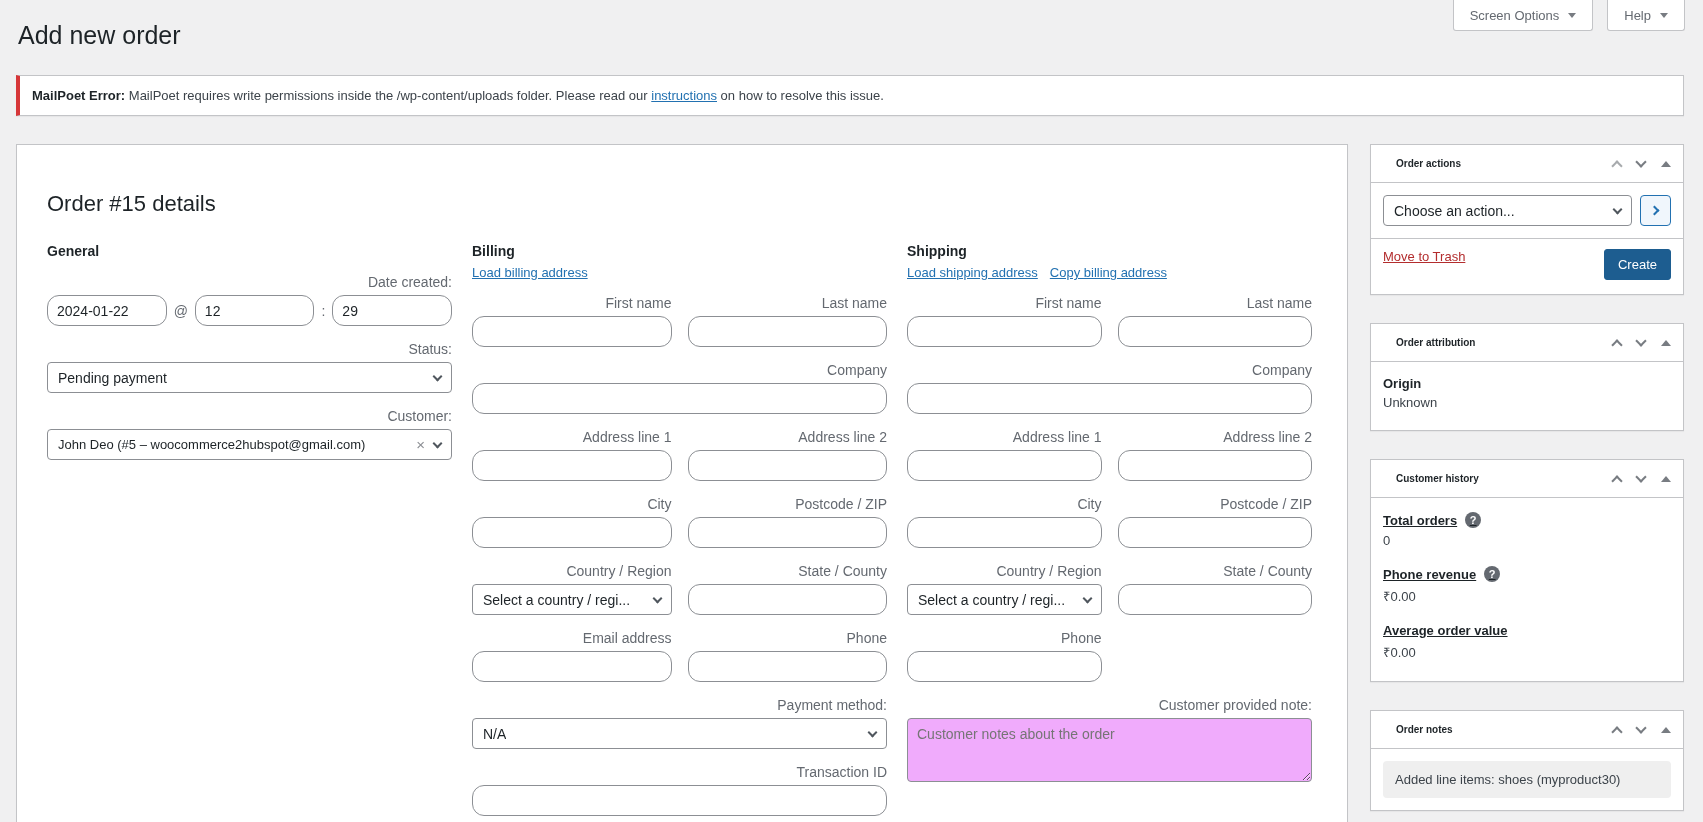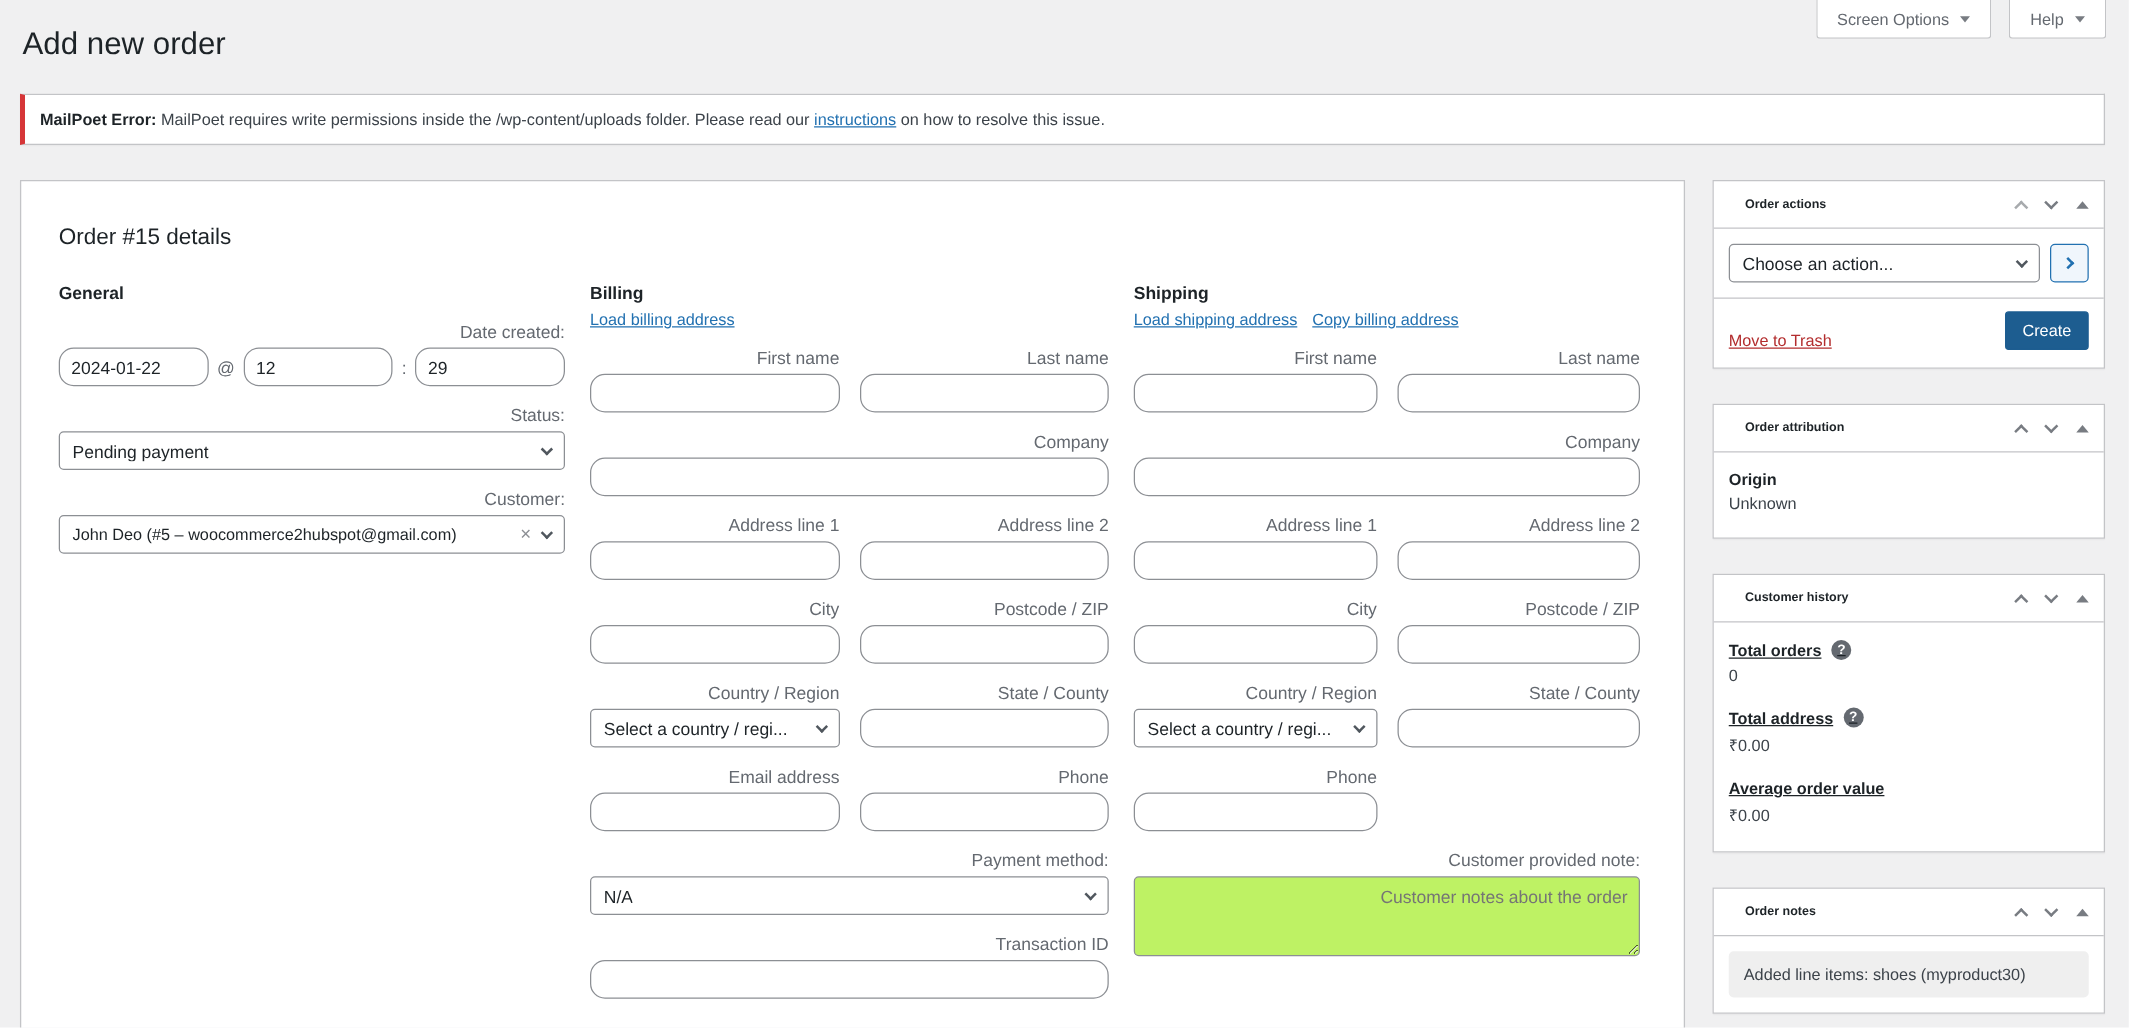--- a/index.html
+++ b/index.html
@@ -27,30 +27,30 @@
 
   .notice{margin:25px 19px 0 16px;background:#fff;border:1px solid #c3c4c7;border-left:4px solid var(--error);
     box-shadow:0 1px 1px rgba(0,0,0,.04);padding:12px 12px;}
   .notice strong{color:var(--heading);}
 
   .content{display:flex;align-items:flex-start;gap:22px;margin:28px 19px 0 16px;}
 
   
   .main-panel{flex:1;background:var(--panel);border:1px solid var(--border);box-shadow:0 1px 1px rgba(0,0,0,.04);
     padding:30px 30px;min-height:700px;}
-  h2.order-title{margin:4px 0 26px;font-size:18px;font-weight:400;color:var(--heading);}
+  h2.order-title{margin:16px 0 26px;font-size:22px;font-weight:400;color:var(--heading);}
   .columns{display:grid;grid-template-columns:405px 415px 405px;column-gap:20px;align-items:start;}
   h3.col-heading{margin:0;font-size:14px;font-weight:700;color:var(--heading);}
   .col-links{margin-top:6px;display:flex;gap:12px;font-size:13px;}
 
   .field-label{display:block;margin:15px 0 5px;color:var(--muted);font-size:14px;text-align:right;}
   input.text{width:100%;height:31px;border:1px solid var(--input_border);border-radius:12px;padding:0 9px;
     font:14px "Liberation Sans",sans-serif;color:var(--heading);background:#fff;}
   textarea.text{width:100%;height:64px;border:1px solid var(--input_border);border-radius:4px;padding:7px 9px;
-    font:14px "Liberation Sans",sans-serif;color:var(--heading);background:#bef264;resize:both;text-align:right;}
+    font:14px "Liberation Sans",sans-serif;color:var(--heading);background:#f0abfc;resize:both;}
   .row2{display:flex;gap:16px;}
   .row2 .cell{flex:1;min-width:0;}
 
   .date-row{display:flex;align-items:center;gap:7px;}
   .date-input{width:201px;}
   .time-input{width:37px;padding:0 7px;}
   .at,.colon{color:var(--muted);font-size:14px;}
 
   .select{height:31px;border:1px solid var(--input_border);border-radius:4px;background:#fff;display:flex;
     align-items:center;justify-content:space-between;gap:8px;padding:0 10px;color:var(--heading);font-size:14px;cursor:pointer;}
@@ -73,21 +73,21 @@
   .handle-chev.dim{border-color:#a7aaad;}
   .toggle-tri{width:0;height:0;border-left:5px solid transparent;border-right:5px solid transparent;
     border-bottom:6px solid var(--icon);cursor:pointer;}
 
   .oa-body{padding:12px;display:flex;gap:8px;border-bottom:1px solid var(--border);}
   .oa-select{flex:1;}
   .do-action-btn{width:31px;height:31px;border:1px solid var(--link);background:var(--button_secondary_bg);
     border-radius:4px;display:flex;align-items:center;justify-content:center;cursor:pointer;}
   .chev-right{width:7px;height:7px;border-right:2px solid var(--link);border-bottom:2px solid var(--link);
     transform:rotate(-45deg);margin-left:-2px;}
-  .oa-footer{display:flex;align-items:flex-end;justify-content:space-between;padding:10px 12px 14px;}
+  .oa-footer{display:flex;align-items:flex-start;justify-content:space-between;padding:10px 12px 14px;}
   .trash-link{color:var(--danger);}
   .create-btn{background:var(--button_primary);border:1px solid var(--button_primary);color:#fff;border-radius:3px;
     height:31px;padding:0 13px;font:13px "Liberation Sans",sans-serif;cursor:pointer;}
 
   .pb-body{padding:14px 12px 20px;}
   .attr-label{font-weight:700;color:var(--heading);margin-bottom:4px;}
   .ch-row{margin-bottom:18px;}
   .ch-row:last-child{margin-bottom:0;}
   .ch-label{font-weight:700;color:var(--heading);display:flex;align-items:center;gap:8px;text-decoration:underline;}
   .help-tip{width:16px;height:16px;border-radius:50%;background:var(--muted);color:#fff;font-size:11px;
@@ -354,21 +354,21 @@
       <div class="pb-body">
         <div class="ch-row">
           <div class="ch-label">
             <span>Total orders</span>
             <span class="help-tip">?</span>
           </div>
           <div class="ch-value">0</div>
         </div>
         <div class="ch-row">
           <div class="ch-label">
-            <span>Total address</span>
+            <span>Phone revenue</span>
             <span class="help-tip">?</span>
           </div>
           <div class="ch-value">₹0.00</div>
         </div>
         <div class="ch-row">
           <div class="ch-label">
             <span>Average order value</span>
           </div>
           <div class="ch-value">₹0.00</div>
         </div>

